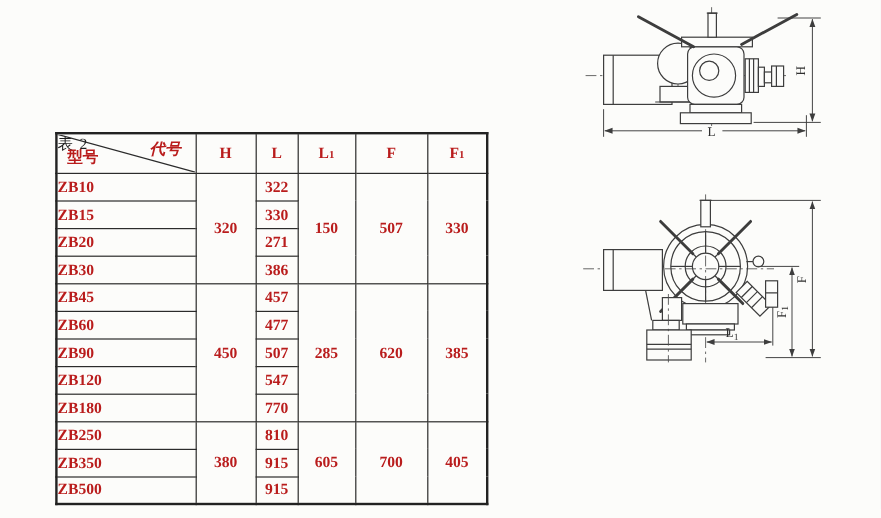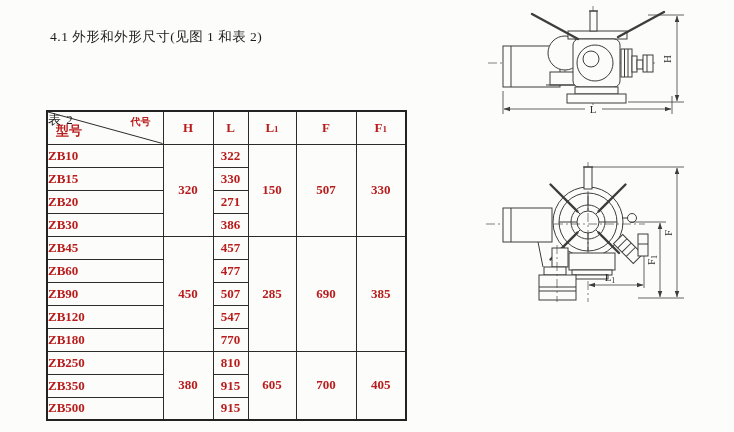--- a/index.html
+++ b/index.html
@@ -36,38 +36,37 @@
   table.dims thead tr{height:33px;}
   table.dims tbody tr{height:23px;margin-top:15px;}
   td.c-model{text-align:left;padding-left:7px;vertical-align:middle;}
   td.c-num{text-align:center;vertical-align:middle;}
   th.col-h{text-align:center;vertical-align:middle;}
   .sub{font-size:9px;}
   th.corner{position:relative;overflow:hidden;}
   th.corner .diag{position:absolute;left:0;top:0;width:100%;height:100%;}
   th.corner .diag line{stroke:#2b2b2b;stroke-width:1;vector-effect:non-scaling-stroke;}
   .corner-bl{position:absolute;left:8px;bottom:4px;font-size:13px;font-weight:bold;}
-  .corner-tr{position:absolute;right:12px;top:3px;font-size:10px;font-weight:bold;}
+  .corner-tr{position:absolute;right:12px;top:3px;font-size:13px;font-weight:bold;font-style:italic;}
   .fig{position:absolute;}
   .fig svg{display:block;}
   .draw{stroke:#3d3d3d;stroke-width:1;fill:none;}
   .thick{stroke:#3d3d3d;stroke-width:2.4;fill:none;stroke-linecap:round;}
   .paper{stroke:#3d3d3d;stroke-width:1;fill:#fcfcfa;}
   .cline{stroke:#4a4a4a;stroke-width:.7;fill:none;stroke-dasharray:9 3 2 3;}
   .dim{stroke:#3d3d3d;stroke-width:.8;fill:none;}
   .dim-arrow{fill:#3d3d3d;}
   .dimtext{font-family:"Liberation Serif","DejaVu Serif",serif;font-size:11px;fill:#2e2e2e;}
   .dimtext .sub{font-size:8px;}
 </style>
 </head>
 <body>
 
 <div class="page">
 
-  <div class="heading">4.1 外形和外形尺寸(见图 1 和表 2)</div>
   <div class="table-caption">表 2</div>
 
   <table class="dims">
     <colgroup>
       <col style="width:116px">
         <col style="width:50px">
         <col style="width:35px">
       <col style="width:48px">
         <col style="width:60px">
         <col style="width:50px">
@@ -108,21 +107,21 @@
       <tr>
         <td class="c-model">ZB30</td>
         <td class="c-num">386</td>
       </tr>
 
       <tr>
         <td class="c-model">ZB45</td>
         <td class="c-num" rowspan="5">450</td>
         <td class="c-num">457</td>
         <td class="c-num" rowspan="5">285</td>
-        <td class="c-num" rowspan="5">690</td>
+        <td class="c-num" rowspan="5">620</td>
         <td class="c-num" rowspan="5">385</td>
       </tr>
       <tr>
         <td class="c-model">ZB60</td>
         <td class="c-num">477</td>
       </tr>
       <tr>
         <td class="c-model">ZB90</td>
         <td class="c-num">507</td>
       </tr>

